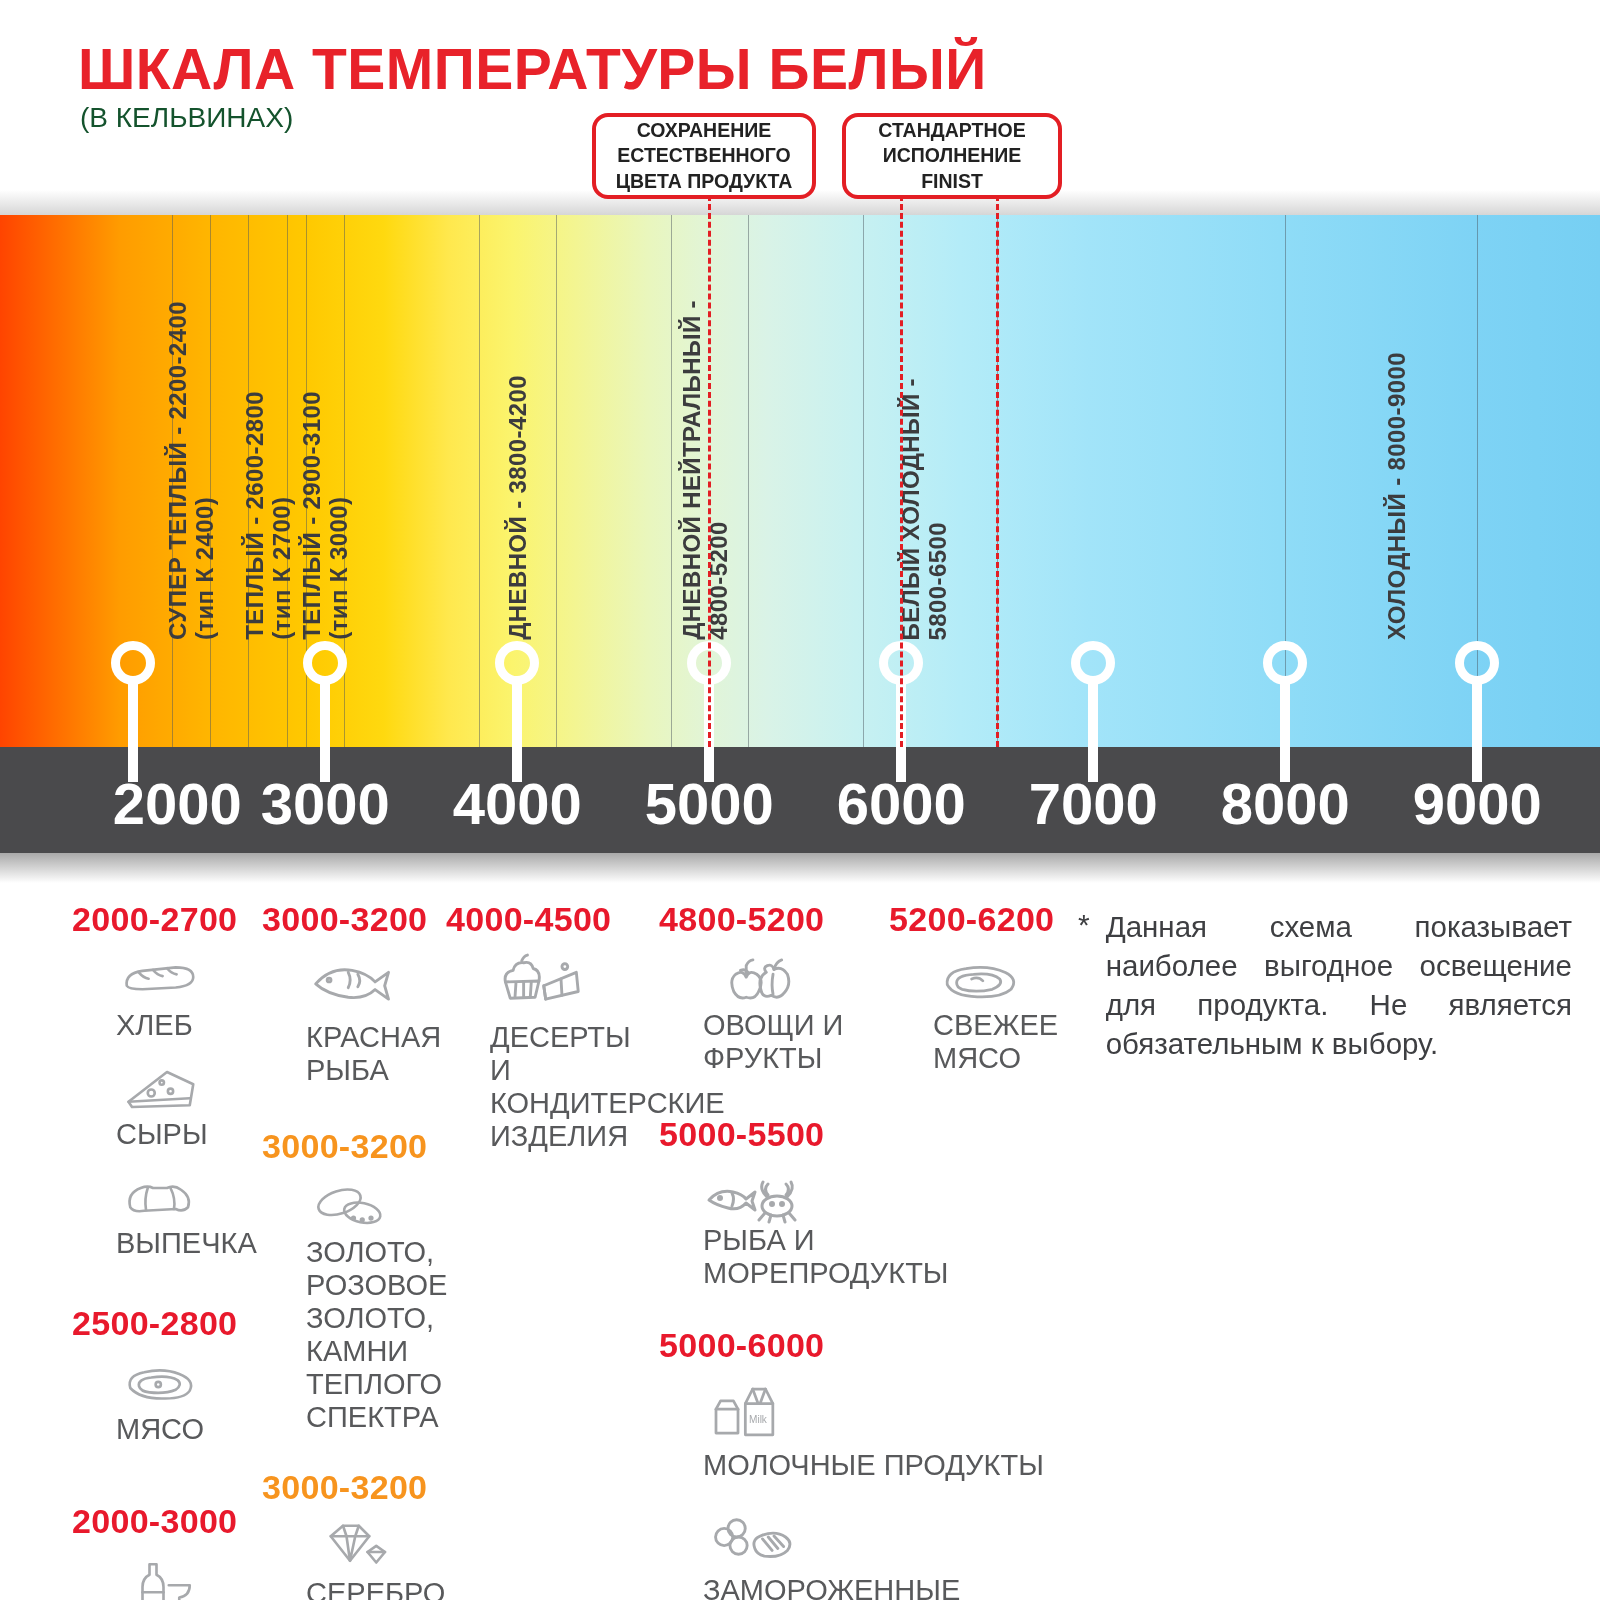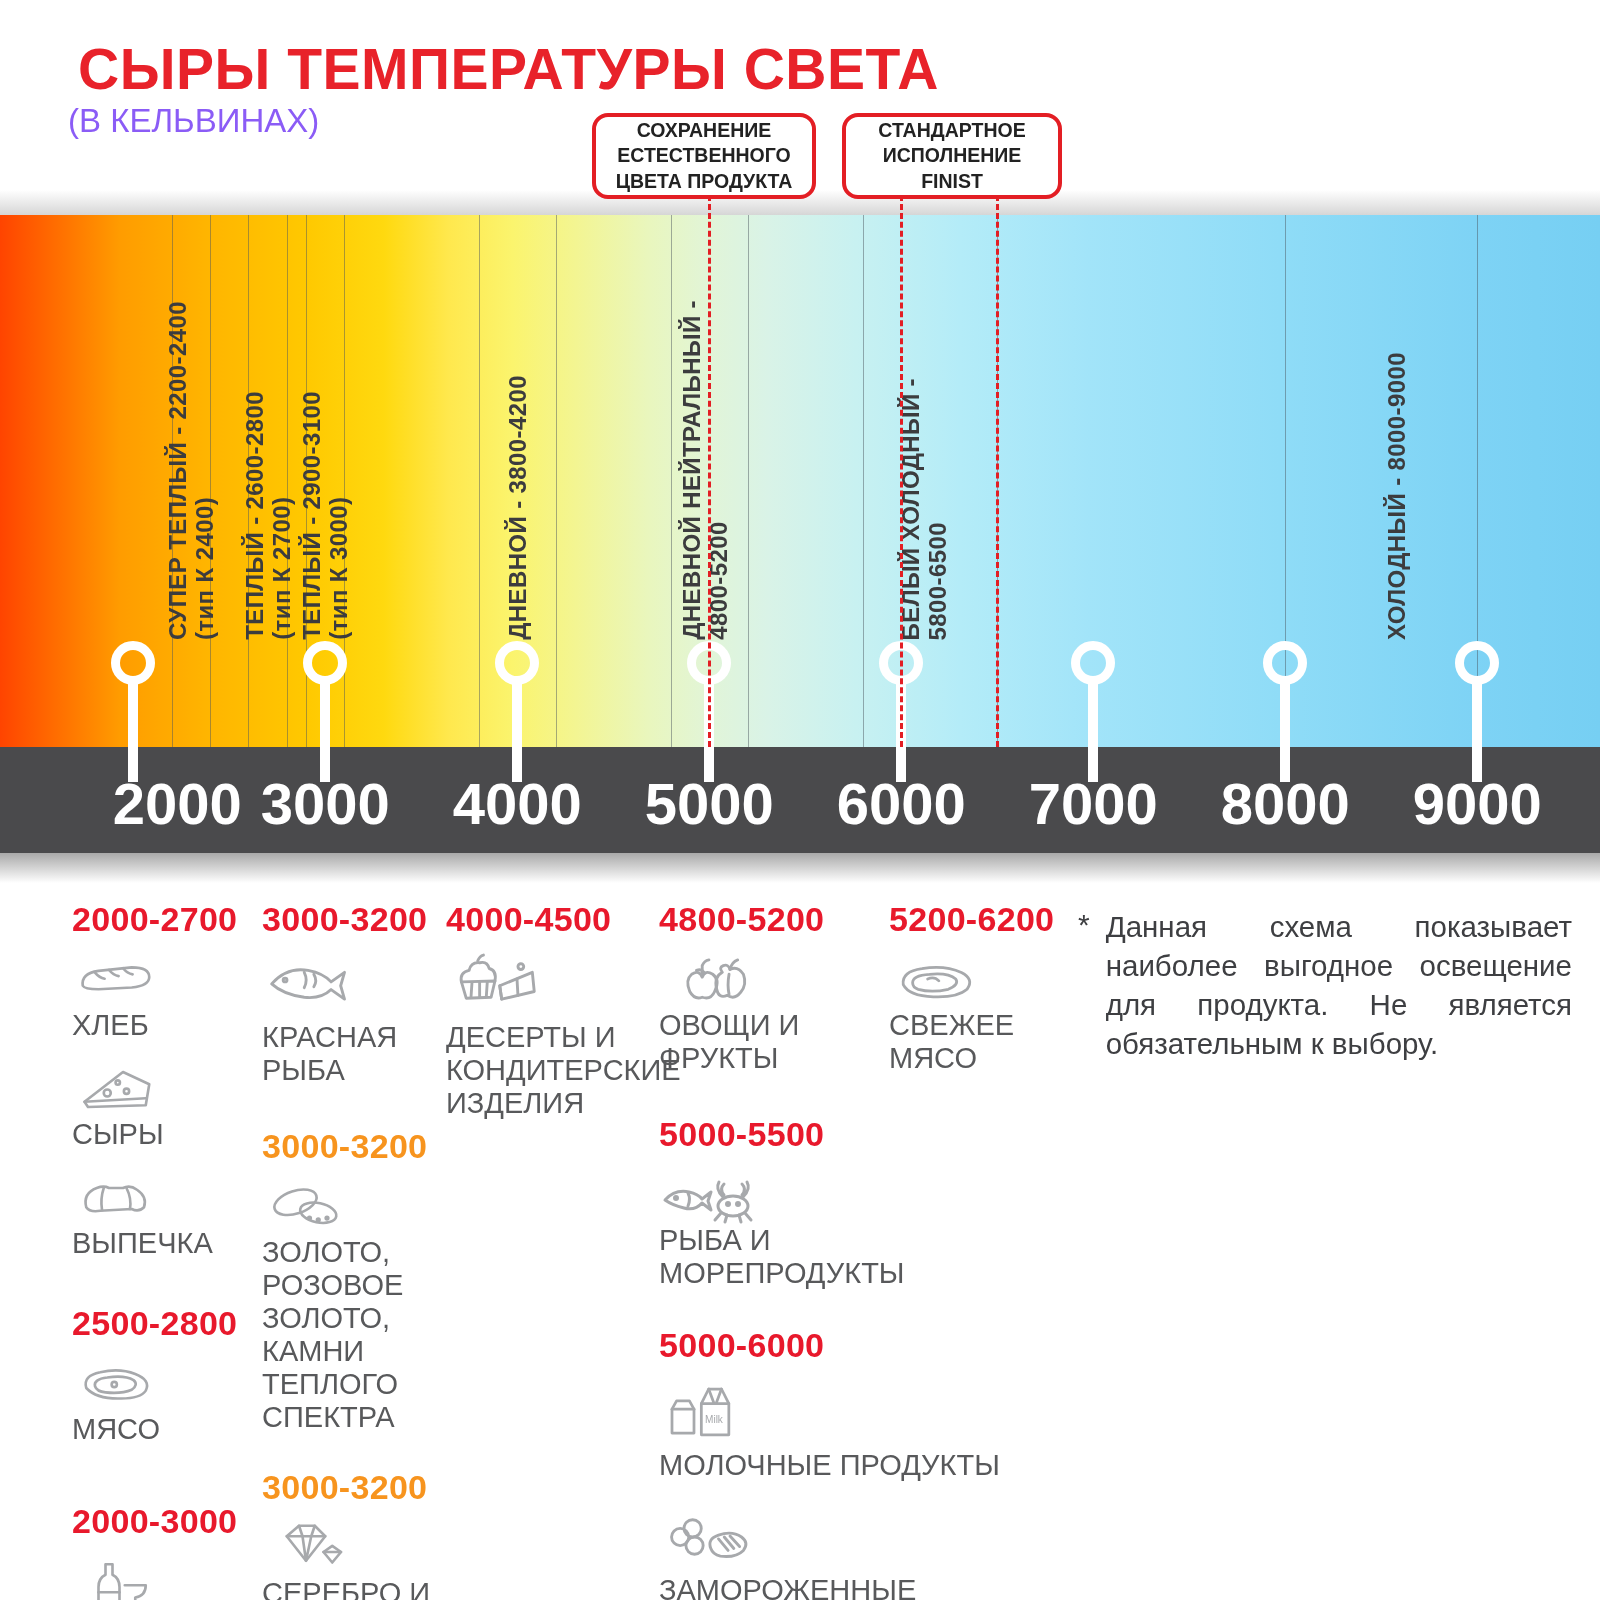--- a/index.html
+++ b/index.html
@@ -1,21 +1,21 @@
 <!DOCTYPE html>
 <html><head>
 <meta charset="utf-8">
 <style>
   html,body { margin:0; padding:0; background:#ffffff; }
   .page { position:relative; width:1600px; height:1600px; background:#ffffff; overflow:hidden;
           font-family:"Liberation Sans", sans-serif; }
 
   .title { position:absolute; left:78px; top:36px; font-size:57px; font-weight:bold;
            color:#e8222a; letter-spacing:0.5px; white-space:nowrap; }
-  .subtitle { position:absolute; left:68px; top:102px; font-size:33px; color:#8b5cf6; }
+  .subtitle { position:absolute; left:80px; top:102px; font-size:28px; color:#14532d; }
 
   .shade-top { position:absolute; left:0; top:190px; width:1600px; height:25px;
                background:linear-gradient(#ffffff, #d6d6d6); }
   .shade-bottom { position:absolute; left:0; top:853px; width:1600px; height:30px;
                   background:linear-gradient(#a9a9a9, #ffffff); }
 
   .axis-bar { position:absolute; left:0; top:747px; width:1600px; height:106px;
               background:#4a4a4c; z-index:1; }
 
   .scale-area { position:absolute; left:0; top:215px; width:1600px; height:640px; z-index:2; }
@@ -46,36 +46,36 @@
   .col { position:absolute; top:0; }
   .col1 { left:58px;  width:178px; }
   .col2 { left:248px; width:185px; }
   .col3 { left:432px; width:210px; }
   .col4 { left:645px; width:228px; }
   .col5 { left:875px; width:195px; }
   .group { margin-bottom:34px; }
   .range { font-size:34px; font-weight:bold; letter-spacing:0.3px; margin-bottom:10px; }
   [data-color="red"]    { color:#e8192c; }
   [data-color="orange"] { color:#f7941e; }
-  .item { margin-bottom:16px; }
+  .item { margin-bottom:16px;margin-left:44px; }
   .item-icon { display:block; margin:2px 0 2px 2px; height:58px; }
   .item-icon svg { display:block; }
   .item-label { font-size:29px; color:#58595b; line-height:1.14; }
   .nowrap { white-space:nowrap; }
 
   .note { position:absolute; left:1078px; top:908px; width:494px; display:flex; gap:16px; }
   .note-star { font-size:30px; color:#3e3f42; flex:none; }
   .note-text { font-size:29.5px; color:#3e3f42; line-height:1.32; text-align:justify; }
 </style>
 </head>
 <body>
 
 <div class="page">
 
-  <div class="title">СЫРЫ ТЕМПЕРАТУРЫ СВЕТА</div>
+  <div class="title">ШКАЛА ТЕМПЕРАТУРЫ БЕЛЫЙ</div>
   <div class="subtitle">(В КЕЛЬВИНАХ)</div>
 
   <div class="shade-top"></div>
   <div class="axis-bar"></div>
   <div class="shade-bottom"></div>
 
   <div class="scale-area" id="scale-area">
     <div class="gradient" id="gradient" style="background: linear-gradient(90deg, rgb(255, 68, 0) 0%, rgb(255, 156, 0) 7.5%, rgb(255, 181, 0) 13%, rgb(255, 200, 0) 19%, rgb(255, 217, 15) 24%, rgb(255, 232, 77) 28%, rgb(251, 244, 109) 32%, rgb(243, 245, 146) 36%, rgb(233, 246, 189) 40.5%, rgb(226, 245, 214) 44%, rgb(217, 243, 231) 48%, rgb(200, 241, 241) 53.5%, rgb(180, 236, 248) 60%, rgb(162, 228, 249) 68%, rgb(143, 220, 247) 80%, rgb(126, 211, 245) 92%, rgb(118, 207, 243) 100%);"></div>
   <div class="boundary" style="left: 10.73%;"></div>
       <div class="boundary" style="left: 13.13%;"></div>

